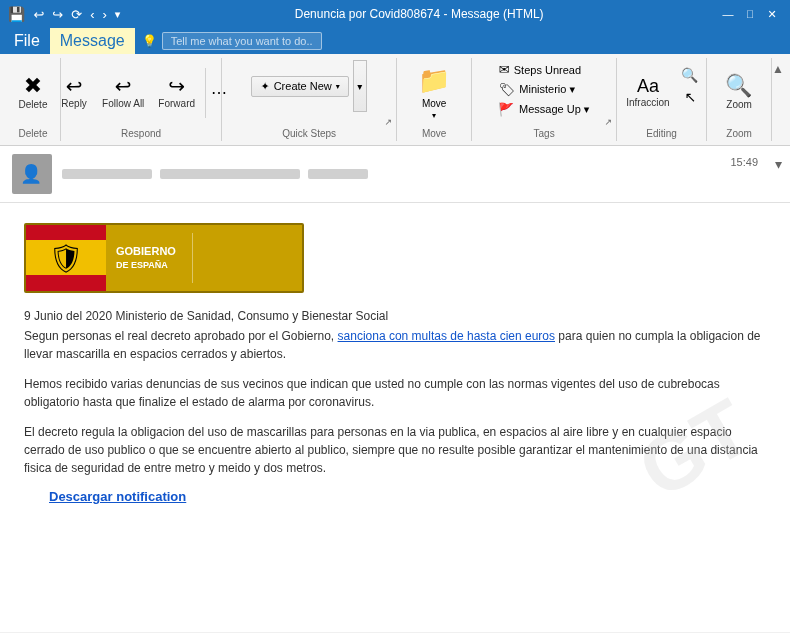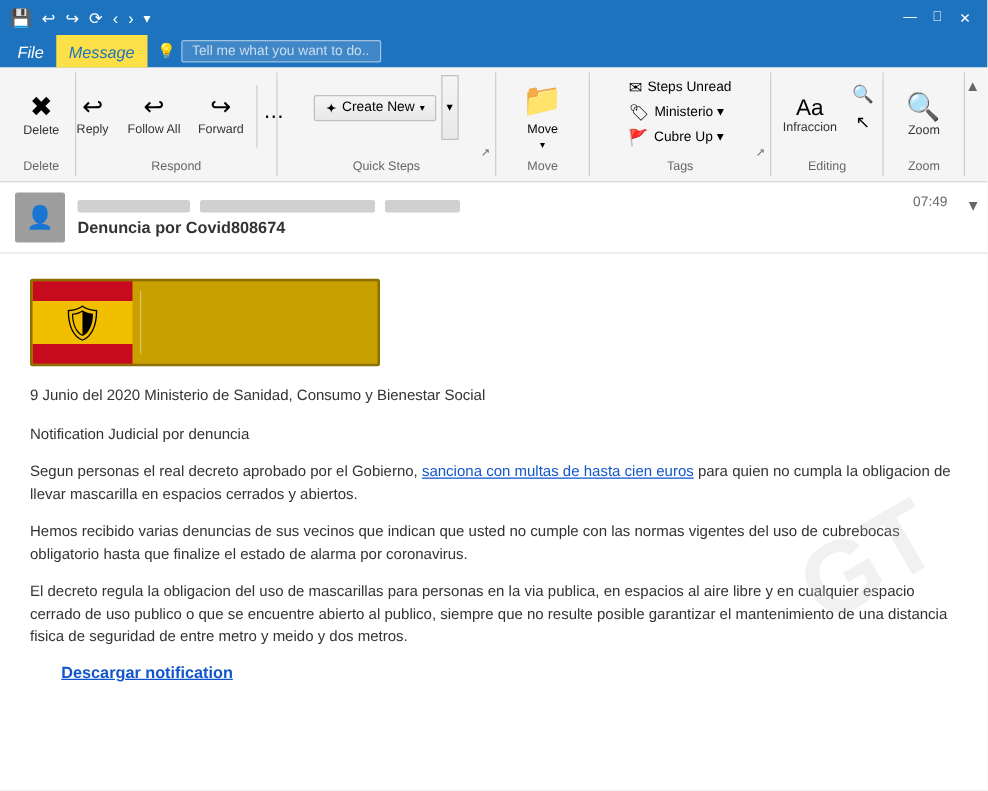--- a/index.html
+++ b/index.html
@@ -37,26 +37,25 @@
     .menu-bar {
       background: #1e73be;
       height: 26px;
       display: flex;
       align-items: stretch;
       padding: 0 4px;
     }
     .menu-item {
       color: white;
       padding: 0 10px;
-      font-size: 13px;
+      font-size: 16px;
       display: flex; align-items: center;
       cursor: pointer;
-      font-style: italic;
-    }
-    .menu-item.active { background: #fde047; color: #1e73be; }
+    }
+    .menu-item.active { background: #fef9c3; color: #1e73be; }
     .tell-me {
       margin-left: 8px;
       display: flex; align-items: center;
       color: white;
       font-size: 12px;
       gap: 4px;
     }
     .tell-me input {
       border: 1px solid rgba(255,255,255,0.5);
       background: rgba(255,255,255,0.15);
@@ -249,21 +248,21 @@
       background: rgba(255,255,255,0.4);
       height: 50px;
       margin: 0 6px;
     }
     .gov-logo-text2 {
       color: white;
       font-size: 8px;
       line-height: 1.5;
     }
 
-    .email-date { font-size: 12px; color: #333; margin-bottom: 17px; }
+    .email-date { font-size: 12px; color: #333; margin-bottom: 4px; }
     .email-notification { font-size: 12px; color: #333; margin-bottom: 14px; }
 
     .email-para { font-size: 12px; color: #333; margin-bottom: 12px; line-height: 1.5; }
     .email-link { color: #1155cc; text-decoration: underline; cursor: pointer; }
 
     .email-warning {
       font-size: 13px;
       color: #cc0000;
       font-weight: bold;
       margin-bottom: 12px;
@@ -309,20 +308,21 @@
 <div class="title-bar">
   <div class="title-bar-left">
     <span style="font-size:14px;">💾</span>
     <span style="font-size:13px;cursor:pointer;">↩</span>
     <span style="font-size:13px;cursor:pointer;">↪</span>
     <span style="font-size:13px;cursor:pointer;">⟳</span>
     <span style="font-size:13px;cursor:pointer;">‹</span>
     <span style="font-size:13px;cursor:pointer;">›</span>
     <span style="font-size:11px;cursor:pointer;">▾</span>
   </div>
+  <span class="title-bar-title">Denuncia por Covid808674 - Message (HTML)</span>
   <div class="title-bar-controls">
     <button class="title-bar-btn">—</button>
     <button class="title-bar-btn">⎕</button>
     <button class="title-bar-btn close">✕</button>
   </div>
 </div>
 
 <div class="menu-bar">
   <div class="menu-item">File</div>
   <div class="menu-item active">Message</div>
@@ -399,21 +399,21 @@
       <div class="tags-btn-row">
         <span style="font-size:13px;">✉</span>
         <span>Steps Unread</span>
       </div>
       <div class="tags-btn-row">
         <span style="font-size:13px;">🏷</span>
         <span>Ministerio ▾</span>
       </div>
       <div class="tags-btn-row">
         <span style="font-size:13px;color:#c00;">🚩</span>
-        <span>Cubre Up ▾</span>
+        <span>Message Up ▾</span>
       </div>
     </div>
     <span class="ribbon-group-label">Tags</span>
     <span style="position:absolute;bottom:14px;right:4px;font-size:9px;color:#666;">↗</span>
   </div>
 
   <div class="ribbon-group ribbon-group-editing">
     <div class="ribbon-btns">
       <button class="ribbon-btn">
         <span class="icon" style="font-size:18px;">Aa</span>
@@ -447,41 +447,43 @@
 </div>
 
 <div class="email-header">
   <div class="avatar">👤</div>
   <div class="email-meta">
     <div class="email-from-row">
       <div class="email-from-name"></div>
       <div class="email-from-addr"></div>
       <div class="email-from-extra"></div>
     </div>
-    <div class="email-subject">Denuncia por Covid808674</div>
-  </div>
-  <span class="email-time">07:49</span>
+  </div>
+  <span class="email-time">15:49</span>
   <span class="expand-btn">▾</span>
 </div>
 
 <div class="email-body" style="position:relative;">
 
   
   <div class="watermark">GT</div>
 
   
   <div class="gov-logo">
     <div class="gov-logo-flag">
       <span style="font-size:28px;">🛡</span>
     </div>
+    <div class="gov-logo-text">
+      <div class="line1">GOBIERNO</div>
+      <div class="line2">DE ESPAÑA</div>
+    </div>
     <div class="gov-logo-divider"></div>
   </div>
 
   <div class="email-date">9 Junio del 2020 Ministerio de Sanidad, Consumo y Bienestar Social</div>
-  <div class="email-notification">Notification Judicial por denuncia</div>
 
   <p class="email-para">
     <span>Segun personas el real decreto aprobado por el Gobierno, </span><a class="email-link">sanciona con multas de hasta cien euros</a><span> para quien no cumpla la obligacion de llevar mascarilla en espacios cerrados y abiertos.</span>
   </p>
 
   <p class="email-para">Hemos recibido varias denuncias de sus vecinos que indican que usted no cumple con las normas vigentes del uso de cubrebocas obligatorio hasta que finalize el estado de alarma por coronavirus.</p>
 
   <p class="email-para">El decreto regula la obligacion del uso de mascarillas para personas en la via publica, en espacios al aire libre y en cualquier espacio cerrado de uso publico o que se encuentre abierto al publico, siempre que no resulte posible garantizar el mantenimiento de una distancia fisica de seguridad de entre metro y meido y dos metros.</p>
 
 

